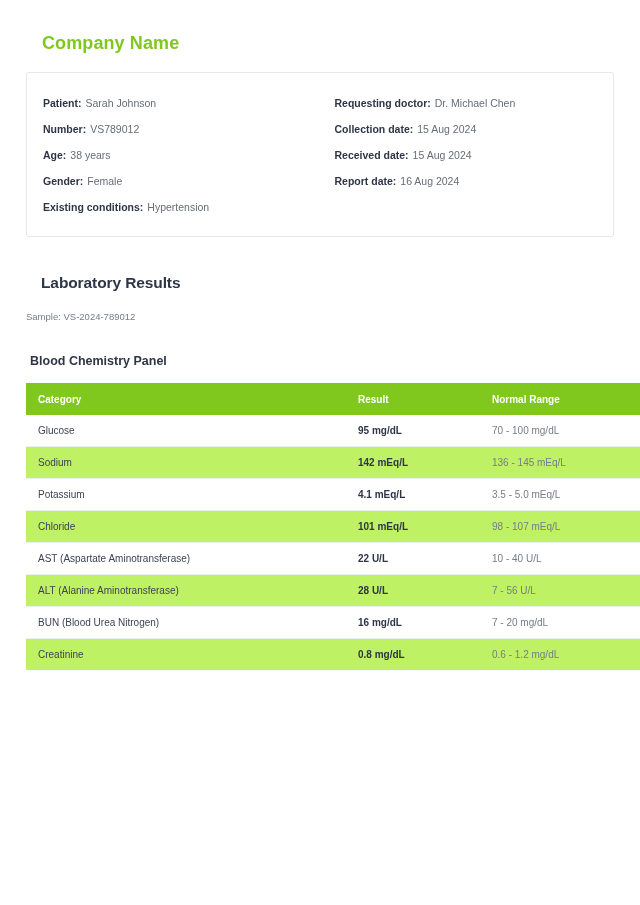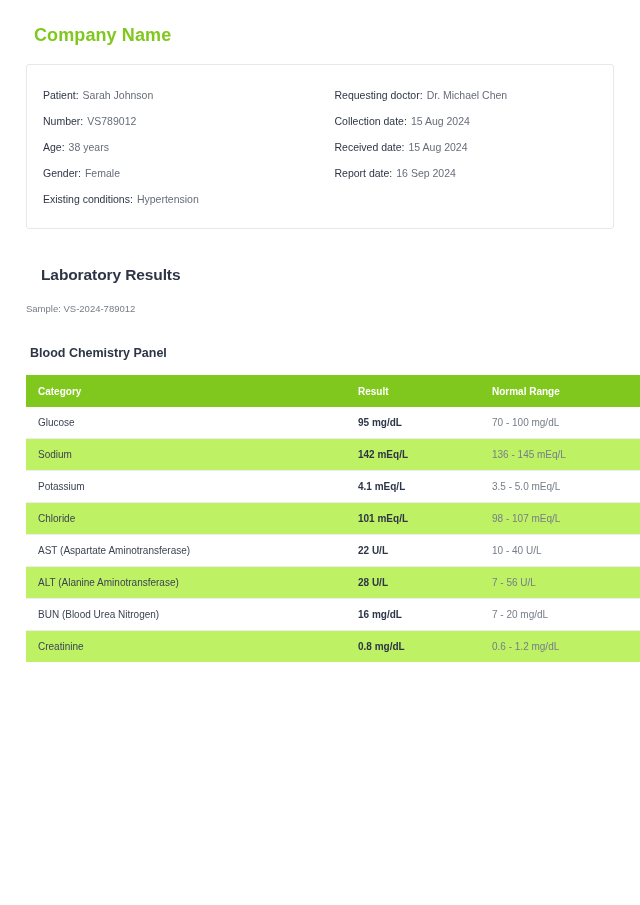--- a/index.html
+++ b/index.html
@@ -19,21 +19,21 @@
   .page {
     position: relative;
     width: 640px;
     height: 905px;
     box-sizing: border-box;
     padding: 0 26px;
   }
 
   
   .company-name {
-    margin: 8px;
+    margin: 16px;
     padding-top: 17px;
     font-size: 18px;
     font-weight: bold;
     color: #80c81e;
     letter-spacing: 0.1px;
   }
 
   
   .info-card {
     margin-top: 18px;
@@ -50,21 +50,21 @@
   .info-col.left  { width: 307px; padding-left: 16px; }
   .info-col.right { width: 280px; padding-left: 1px; }
 
   .info-row {
     font-size: 10.5px;
     line-height: 26px;
     white-space: nowrap;
     color: #6b7280;
   }
   .info-label {
-    font-weight: normal;
+    font-weight: bold;
     color: #2d3546;
     margin-right: 4px;
   }
   .info-value {
     color: #666d78;
   }
 
   
   .lab-heading {
     margin: 15px;
@@ -166,21 +166,21 @@
       <div class="info-row">
         <span class="info-label">Requesting doctor:</span><span class="info-value">Dr. Michael Chen</span>
       </div>
       <div class="info-row">
         <span class="info-label">Collection date:</span><span class="info-value">15 Aug 2024</span>
       </div>
       <div class="info-row">
         <span class="info-label">Received date:</span><span class="info-value">15 Aug 2024</span>
       </div>
       <div class="info-row">
-        <span class="info-label">Report date:</span><span class="info-value">16 Sep 2024</span>
+        <span class="info-label">Report date:</span><span class="info-value">16 Aug 2024</span>
       </div>
     </div>
   </div>
 
   <h2 class="lab-heading">Laboratory Results</h2>
   <p class="lab-sample">Sample: VS-2024-789012</p>
 
   <h3 class="panel-heading">Blood Chemistry Panel</h3>
 
   <table class="results-table">

